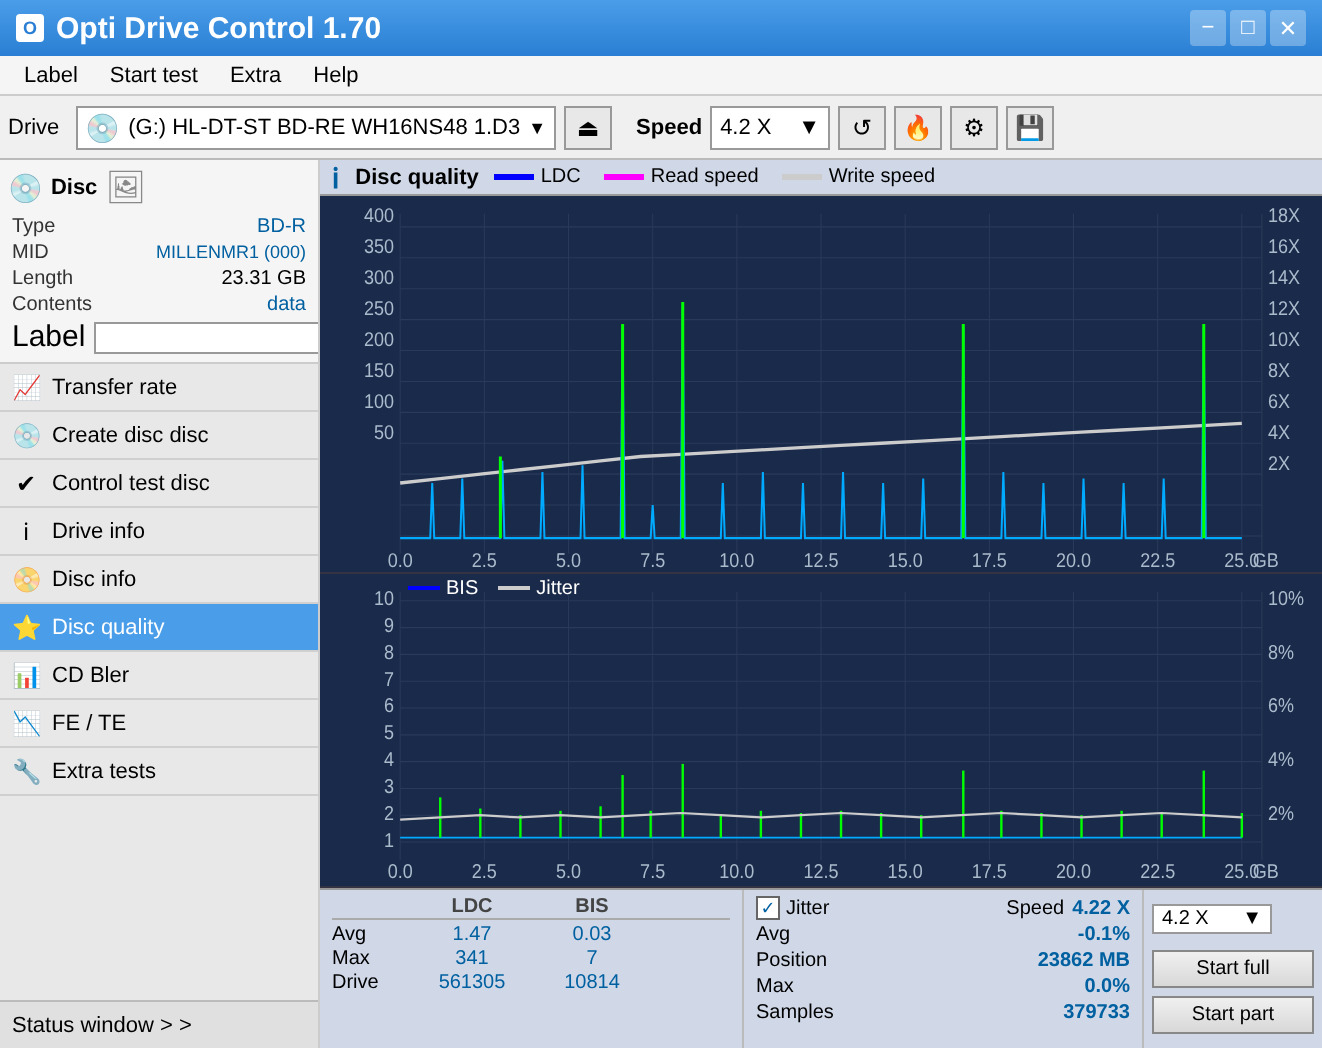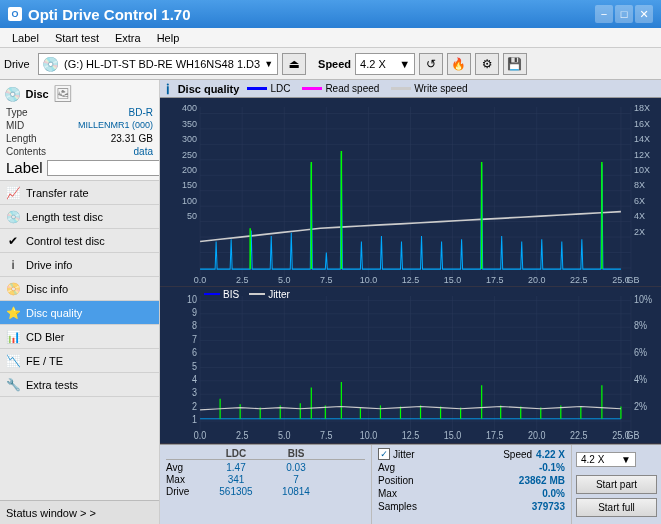--- a/index.html
+++ b/index.html
@@ -344,21 +344,21 @@
       </div>
     </div>
 
     <div class="sidebar-nav">
       <div class="nav-item">
         <span class="nav-item-icon">📈</span>
         <span>Transfer rate</span>
       </div>
       <div class="nav-item">
         <span class="nav-item-icon">💿</span>
-        <span>Length test disc</span>
+        <span>Create disc disc</span>
       </div>
       <div class="nav-item">
         <span class="nav-item-icon">✔</span>
         <span>Control test disc</span>
       </div>
       <div class="nav-item">
         <span class="nav-item-icon">ℹ</span>
         <span>Drive info</span>
       </div>
       <div class="nav-item">
@@ -667,18 +667,18 @@
         </div>
       </div>
 
       <div class="stats-buttons">
         <div style="display:flex; align-items:center; gap:4px; margin-bottom:4px;">
           <div style="background:white; border:1px solid #999; padding:1px 4px; font-size:10px; width:60px; display:flex; justify-content:space-between;">
             <span>4.2 X</span>
             <span>▼</span>
           </div>
         </div>
+        <button class="big-btn">Start full</button>
         <button class="big-btn">Start part</button>
-        <button class="big-btn">Start full</button>
       </div>
     </div>
   </div>
 </div>
 
 </body></html>

